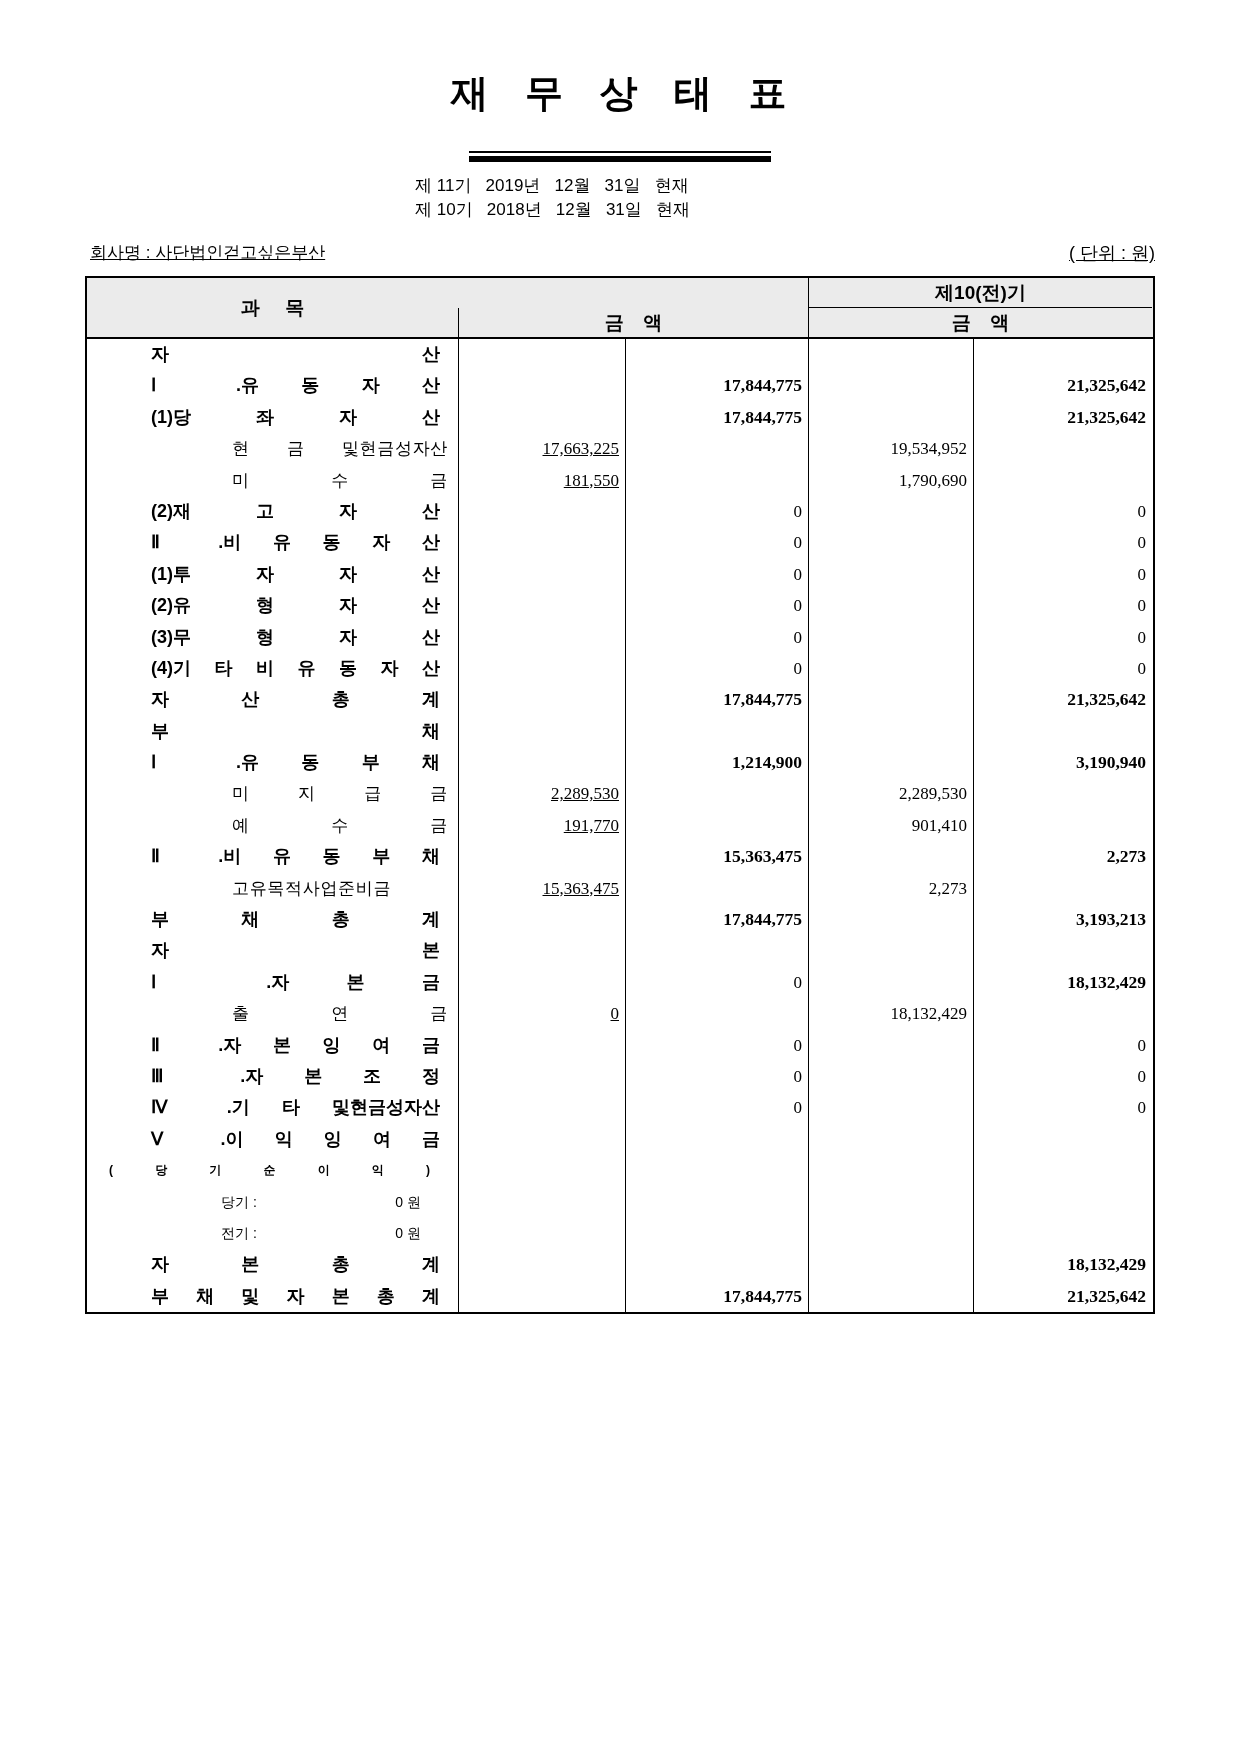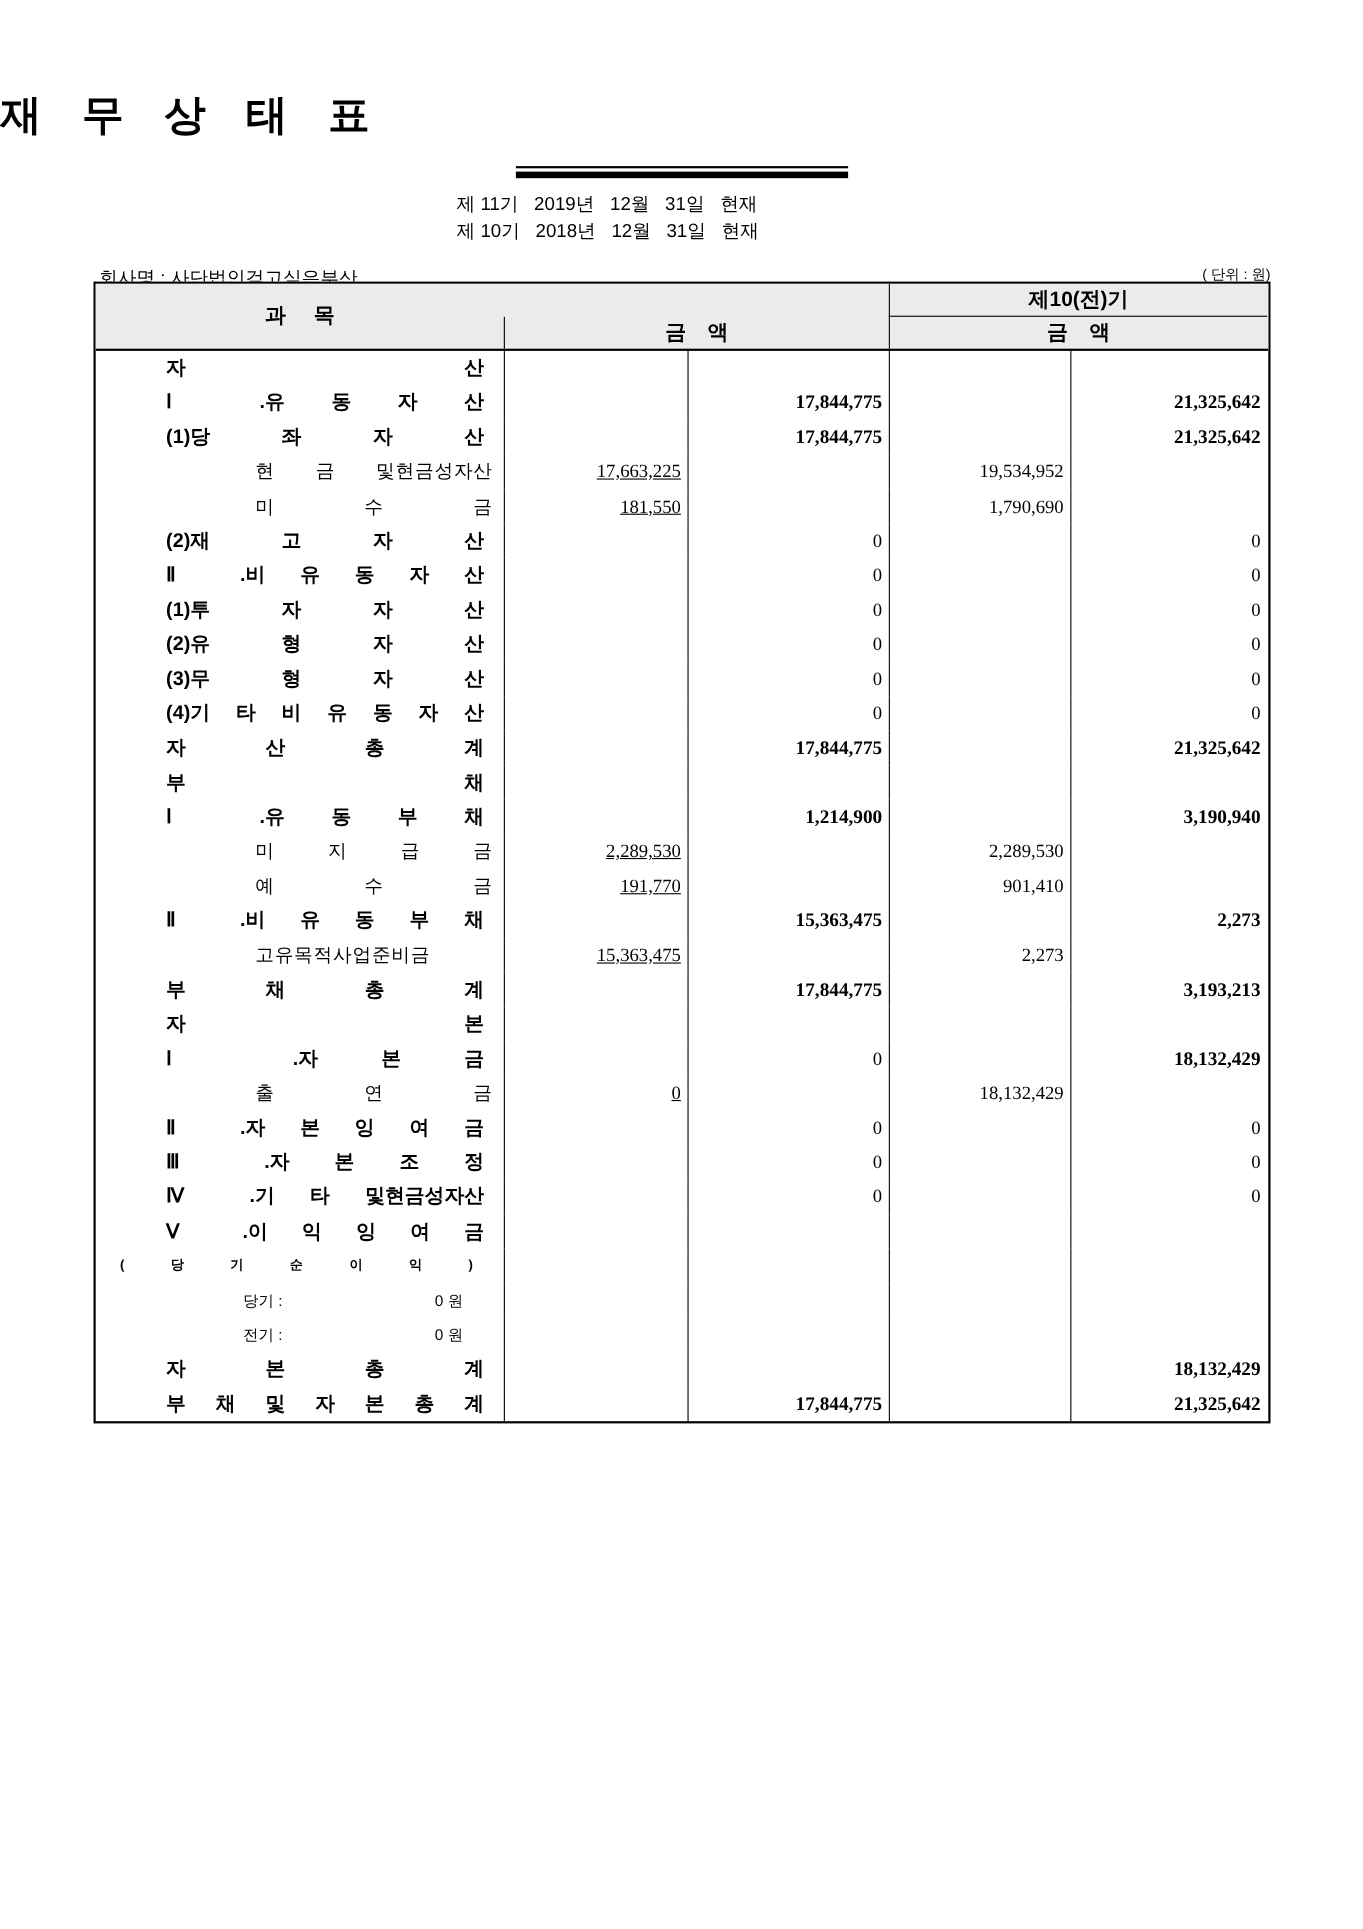--- a/index.html
+++ b/index.html
@@ -1,36 +1,36 @@
 <!DOCTYPE html>
 <html><head>
 <meta charset="utf-8">
 <style>
   html,body{margin:0;padding:0;background:#fff;}
   .page{position:relative;width:1239px;height:1754px;background:#ffffff;
         font-family:"Liberation Sans",sans-serif;color:#000;overflow:hidden;}
 
   
-  .title-wrap{position:absolute;top:84px;left:0;width:100%;}
+  .title-wrap{position:absolute;top:72px;left:0;width:100%;text-align:center;}
   .doc-title{display:inline-block;font-size:38px;font-weight:bold;letter-spacing:2px;
              word-spacing:22px;line-height:1.15;}
   .title-rule{position:absolute;top:151px;left:469px;width:302px;}
   .title-rule .thin{height:2px;background:#000;}
   .title-rule .thick{height:6px;background:#000;margin-top:3px;}
 
   .period-wrap{position:absolute;top:163px;left:1px;width:100%;text-align:center;margin-top:11px;}
   .period-inner{display:inline-block;text-align:left;transform:translateX(-68px);}
   .period-line{font-size:17px;line-height:24px;white-space:pre;}
 
   .meta-row{position:absolute;top:241px;left:85px;width:1070px;height:26px;}
   .company{position:absolute;left:5px;top:0;font-size:17px;white-space:pre;text-decoration:underline;}
-  .unit{position:absolute;right:0;top:0;font-size:13px;white-space:pre;}
+  .unit{position:absolute;right:0;top:0;font-size:18px;white-space:pre;text-decoration:underline;}
 
   
-  .fs-table{position:absolute;top:256px;left:85px;width:1070px;
+  .fs-table{position:absolute;top:276px;left:85px;width:1070px;
             border:2.5px solid #000;box-sizing:border-box;background:#fff;}
   .grid{display:grid;grid-template-columns:371px 167px 183px 165px 179px;}
 
   .thead{background:#ebebeb;border-bottom:2.5px solid #000;}
   .th{font-size:19px;font-weight:bold;text-align:center;box-sizing:border-box;}
   .th-subject{grid-column:1;grid-row:1/3;line-height:59px;word-spacing:20px;}
   .th-p11{grid-column:2/4;grid-row:1;border-left:1.5px solid #000;border-bottom:1.2px solid #000;line-height:29px;}
   .th-p10{grid-column:4/6;grid-row:1;border-left:1.5px solid #000;border-bottom:1.2px solid #000;line-height:29px;}
   .th-amt1{grid-column:2/4;grid-row:2;border-left:1.5px solid #000;line-height:29px;word-spacing:14px;}
   .th-amt2{grid-column:4/6;grid-row:2;border-left:1.5px solid #000;line-height:29px;word-spacing:14px;}

